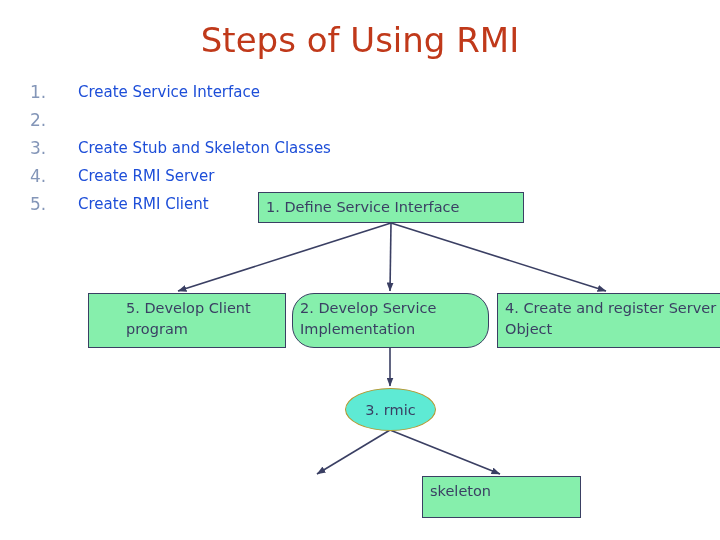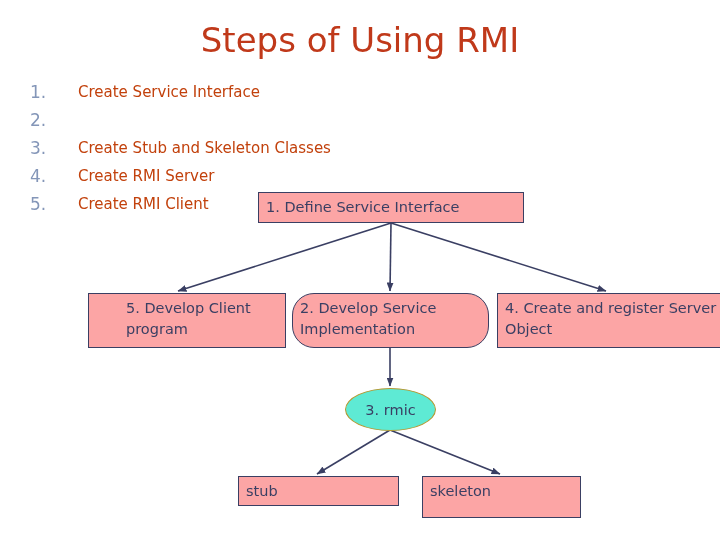--- a/index.html
+++ b/index.html
@@ -57,21 +57,21 @@
     width: 34px;
     font-size: 17px;
     color: #8496b8;
     font-family: "DejaVu Sans", "Liberation Sans", sans-serif;
   }
   .step-text {
     position: absolute;
     left: 48px;
     top: 0;
     font-size: 15px;
-    color: #c2410c;
+    color: #1d4ed8;
     font-family: "DejaVu Sans", "Liberation Sans", sans-serif;
     white-space: nowrap;
   }
 
   
   #diagram {
     position: absolute;
     left: 0; top: 0;
     width: 720px;
     height: 540px;
@@ -81,21 +81,21 @@
     left: 0; top: 0;
     width: 720px;
     height: 540px;
     pointer-events: none;
   }
 
   .node-box {
     position: absolute;
     box-sizing: border-box;
     border: 1px solid #3a3f63;
-    background: #fca5a5;
+    background: #86efac;
     color: #3a3f63;
     font-size: 14.5px;
     line-height: 21px;
     font-family: "DejaVu Sans", "Liberation Sans", sans-serif;
     padding: 4px 7px 0 7px;
   }
 
   .node-ellipse {
     position: absolute;
     box-sizing: border-box;
@@ -171,18 +171,17 @@
     <div class="node-box" id="node-define">1. Define Service Interface</div>
 
     <div class="node-box" id="node-client">5. Develop Client program</div>
 
     <div class="node-box" id="node-service">2. Develop Service Implementation</div>
 
     <div class="node-box" id="node-register">4. Create and register Server Object</div>
 
     <div class="node-ellipse" id="node-rmic">3. rmic</div>
 
-    <div class="node-box" id="node-stub">stub</div>
 
     <div class="node-box" id="node-skeleton">skeleton</div>
 
   </div>
 </div>
 
 </body></html>

